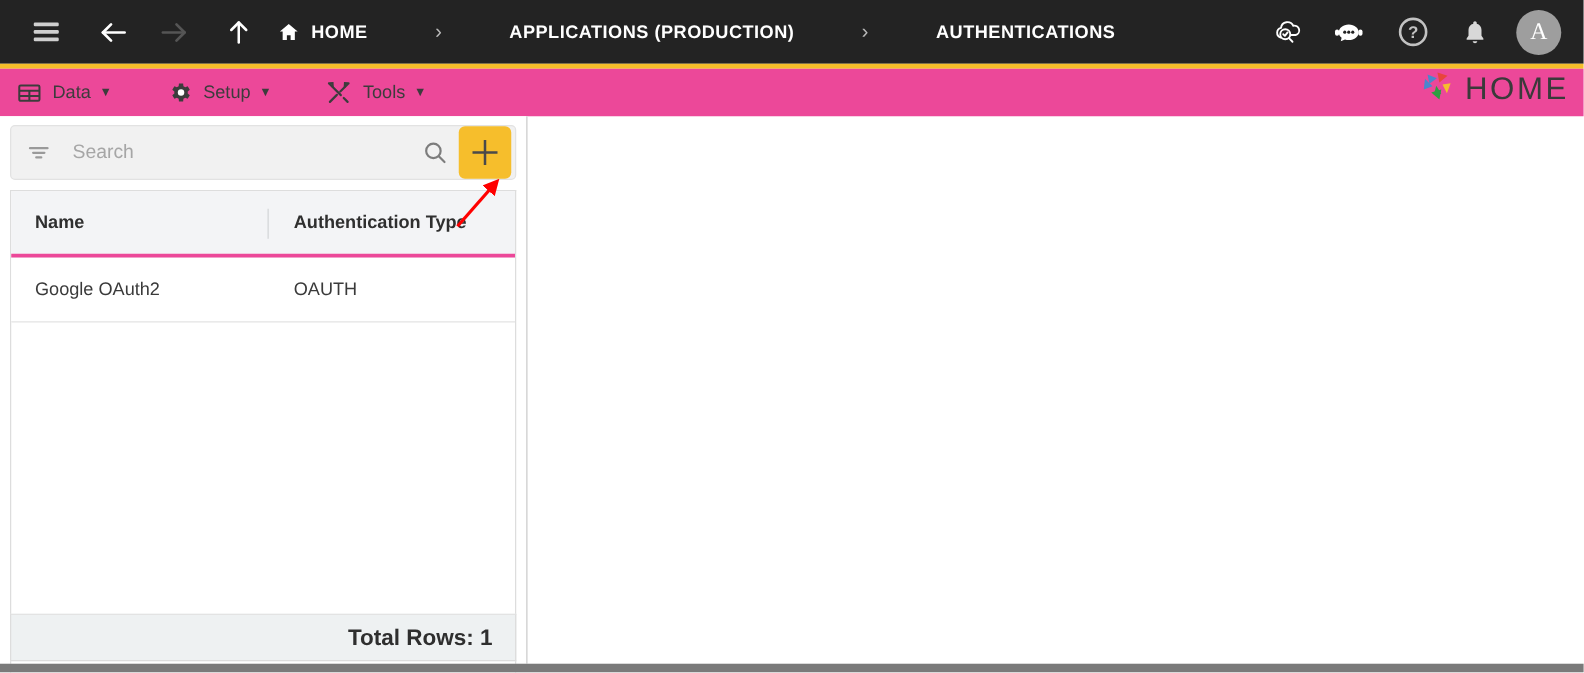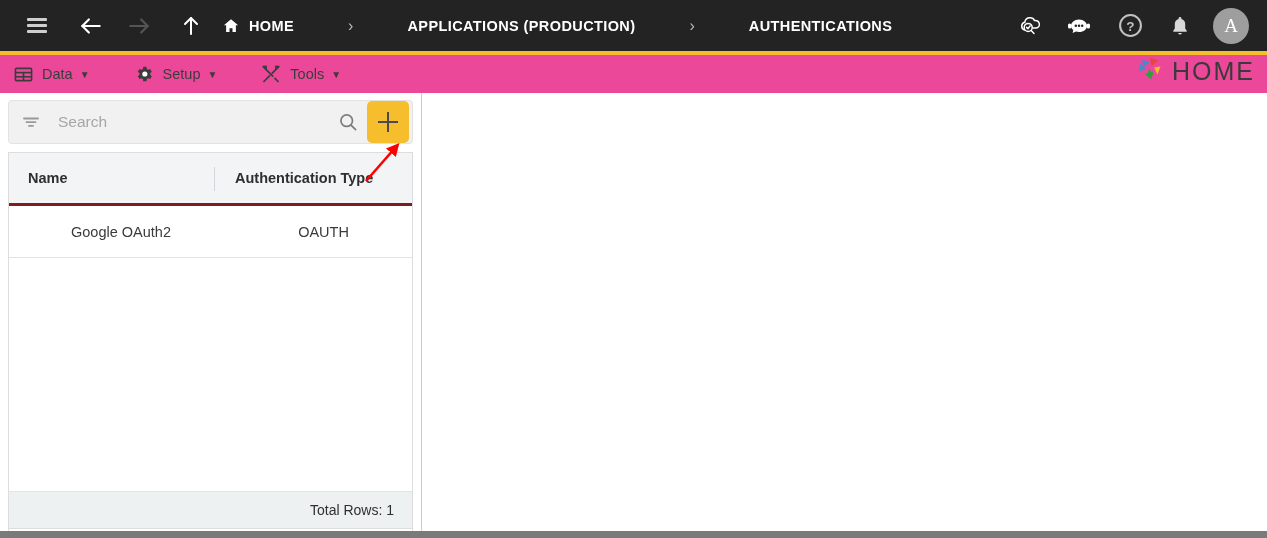--- a/index.html
+++ b/index.html
@@ -228,21 +228,21 @@
     border: 1px solid #dddddd;
     border-bottom: none;
     box-sizing: border-box;
     background: #ffffff;
   }
   .grid-head {
     height: 53px;
     background: #f3f4f6;
     display: flex;
     align-items: center;
-    border-bottom: 3px solid #7f1d1d;
+    border-bottom: 3px solid #ec4899;
     box-sizing: border-box;
     position: relative;
   }
   .th {
     font-size: 14.5px;
     font-weight: bold;
     color: #2f2f2f;
     box-sizing: border-box;
   }
   .th-name { width: 205px; padding-left: 19px; }
@@ -256,21 +256,20 @@
     background: #d3d5d8;
   }
   .grid-body { background: #ffffff; }
   .tr {
     height: 52px;
     display: flex;
     align-items: center;
     border-bottom: 1px solid #e3e3e3;
     cursor: pointer;
     box-sizing: border-box;
-    text-align: center;
   }
   .td {
     font-size: 14.5px;
     color: #3a3a3a;
     box-sizing: border-box;
   }
   .td-name { width: 205px; padding-left: 19px; }
   .td-type { flex: 1 1 auto; padding-left: 21px; }
 
   .grid-footer {
@@ -282,22 +281,22 @@
     background: #eef1f2;
     border: 1px solid #dddddd;
     border-top: 1px solid #e3e3e3;
     box-sizing: border-box;
     display: flex;
     align-items: center;
     justify-content: flex-end;
     padding-right: 18px;
   }
   .total-rows {
-    font-size: 14px;
-    font-weight: normal;
+    font-size: 18px;
+    font-weight: bold;
     color: #2f2f2f;
   }
 
   
   .bottom-scroll {
     position: absolute;
     left: 0;
     top: 531px;
     width: 1267px;
     height: 7px;

